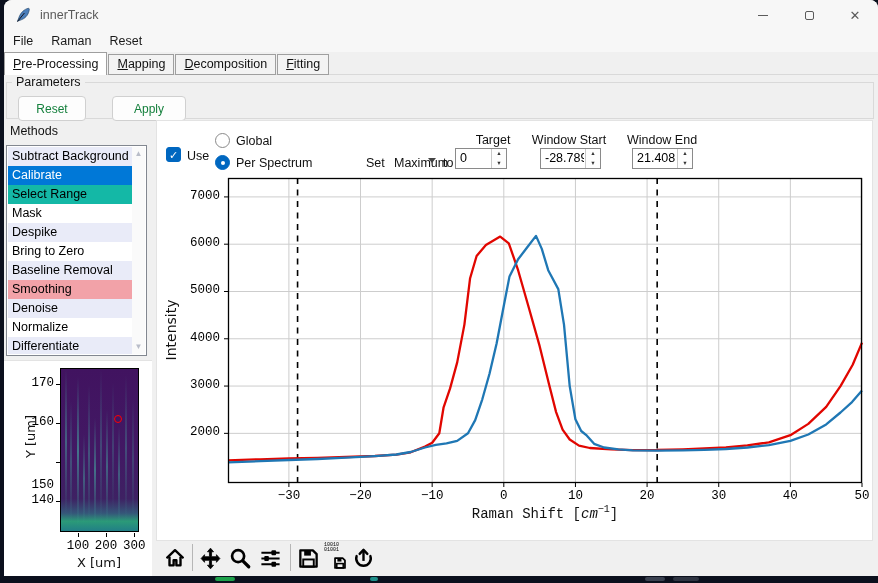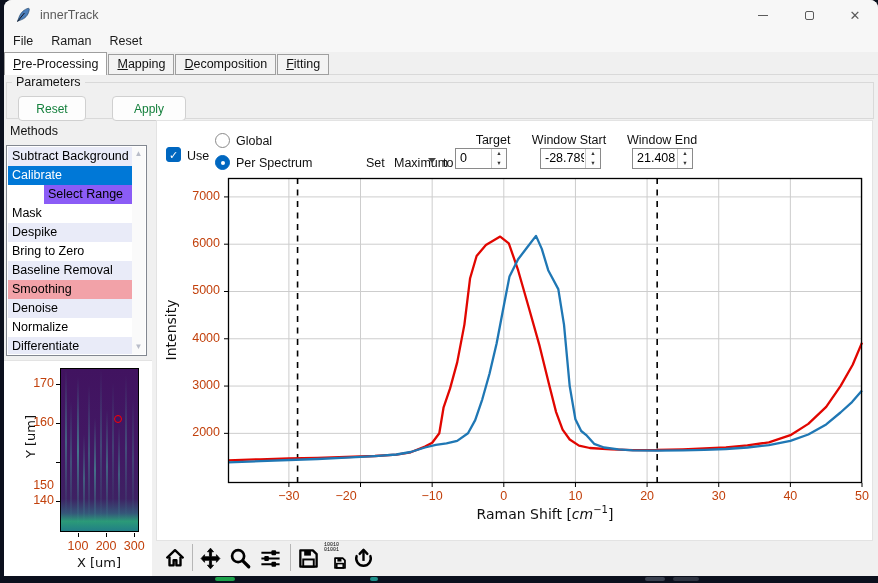--- a/index.html
+++ b/index.html
@@ -62,25 +62,25 @@
   .radio.checked { background:#0067c0; border-color:#0067c0; }
   .radio.checked::after { content:""; position:absolute; left:4.5px; top:4.5px; width:4px; height:4px; border-radius:50%; background:#fff; }
   .combo-arrow { position:absolute; left:424px; top:158px; width:0; height:0; border-left:4px solid transparent; border-right:4px solid transparent; border-top:5px solid #444; }
   .spinbox { position:absolute; height:21px; background:#fff; border:1px solid #8a8a8a; }
   .spin-value { position:absolute; left:4px; top:2px; right:16px; font-size:12.5px; color:#000; white-space:nowrap; overflow:hidden; }
   .spinner { position:absolute; right:0; top:0; bottom:0; width:15px; border-left:1px solid #c8c8c8; background:#fdfdfd; }
   .spin-btn { height:50%; font-size:5.5px; color:#333; text-align:center; line-height:9px; }
 
   
   .plot-area { position:absolute; left:224px; top:178px; width:634px; height:305px; }
-  .tick-label { position:absolute; font-family:Liberation Sans, sans-serif; font-size:12.5px; color:#c2410c; }
+  .tick-label { position:absolute; font-family:Liberation Mono, monospace; font-size:12.5px; color:#000000; }
   .tick-label.y { text-align:right; }
   .axis-label { position:absolute; font-family:"DejaVu Sans","Liberation Sans",sans-serif; font-size:14px; color:#111; text-align:center; }
   .ylabel-main { left:118px; top:321px; width:100px; height:18px; transform:rotate(-90deg); }
-  .xlabel-main { left:441px; top:504px; width:200px; }
+  .xlabel-main { left:441px; top:504px; width:200px;font-family:Liberation Mono, monospace; }
   .xlabel-main sup { font-size:10px; }
   .xlabel-main i { font-style:italic; }
 
   
   .heatmap { position:absolute; left:56px; top:368px; width:79px; height:164px; border:1px solid #000;
     background:linear-gradient(180deg,#411360 0%, #421964 55%, #3e2163 80%, #355679 89%, #2b9a78 94%, #217f86 100%); overflow:hidden; }
   .streak { position:absolute; width:2px; background:linear-gradient(180deg, rgba(70,200,175,0) 0%, rgba(70,200,175,0.75) 50%, rgba(70,200,175,0) 100%); }
   .heat-marker { position:absolute; width:8px; height:8px; border:1.4px solid #ff0000; border-radius:50%; }
   .htick-y { position:absolute; width:4px; height:1px; background:#000; left:52px; }
   .htick-x { position:absolute; width:1px; height:4px; background:#000; top:533px; }
@@ -134,21 +134,21 @@
   <span class="groupbox-label">Parameters</span>
   <div class="groupbox"></div>
   <div class="btn reset">Reset</div>
   <div class="btn apply">Apply</div>
 
   <div class="methods-title">Methods</div>
   <div class="listbox">
     <div class="list-items" id="methods-list">
         <div class="list-item" style="background: rgb(233, 235, 248);">Subtract Background</div>
         <div class="list-item" style="background: rgb(0, 120, 215); color: rgb(255, 255, 255);">Calibrate</div>
-        <div class="list-item" style="background: #8b5cf6; margin-left: 36px;">Select Range</div>
+        <div class="list-item" style="background: #14b8a6;">Select Range</div>
         <div class="list-item">Mask</div>
         <div class="list-item" style="background: rgb(233, 235, 248);">Despike</div>
         <div class="list-item">Bring to Zero</div>
         <div class="list-item" style="background: rgb(233, 235, 248);">Baseline Removal</div>
         <div class="list-item" style="background: rgb(242, 162, 168);">Smoothing</div>
         <div class="list-item" style="background: rgb(233, 235, 248);">Denoise</div>
         <div class="list-item">Normalize</div>
         <div class="list-item" style="background: rgb(233, 235, 248);">Differentiate</div>
       </div>
     <div class="scrollbar">
@@ -254,21 +254,21 @@
     <div class="streak" style="left:74%;top:35%;height:60%;opacity:.5;"></div>
     <div class="streak" style="left:83%;top:4%;height:90%;opacity:.4;"></div>
     <div class="streak" style="left:92%;top:18%;height:75%;opacity:.3;"></div>
   </div>
   <div class="heat-marker" id="heat-marker" style="left: 110.196px; top: 414.762px; border-color: rgb(255, 0, 0);"></div>
   <div class="axis-label ylabel-heat" style="font-size:13px;">Y [um]</div>
   <div class="axis-label xlabel-heat" style="font-size:13px;">X [um]</div>
 
   <div id="gen-labels" style="position:absolute;left:0;top:0;width:100%;height:100%;pointer-events:none;">
       <div class="tick-label" style="left: 259.893px; top: 489px; width: 50px; text-align: center;">−30</div>
-      <div class="tick-label" style="left: 331.531px; top: 489px; width: 50px; text-align: left;">−20</div>
+      <div class="tick-label" style="left: 331.531px; top: 489px; width: 50px; text-align: center;">−20</div>
       <div class="tick-label" style="left: 403.169px; top: 489px; width: 50px; text-align: center;">−10</div>
       <div class="tick-label" style="left: 474.808px; top: 489px; width: 50px; text-align: center;">0</div>
       <div class="tick-label" style="left: 546.446px; top: 489px; width: 50px; text-align: center;">10</div>
       <div class="tick-label" style="left: 618.085px; top: 489px; width: 50px; text-align: center;">20</div>
       <div class="tick-label" style="left: 689.723px; top: 489px; width: 50px; text-align: center;">30</div>
       <div class="tick-label" style="left: 761.362px; top: 489px; width: 50px; text-align: center;">40</div>
       <div class="tick-label" style="left: 833px; top: 489px; width: 50px; text-align: center;">50</div>
       <div class="tick-label y" style="left: 174px; top: 425.349px; width: 42px;">2000</div>
       <div class="tick-label y" style="left: 174px; top: 378.062px; width: 42px;">3000</div>
       <div class="tick-label y" style="left: 174px; top: 330.775px; width: 42px;">4000</div>

